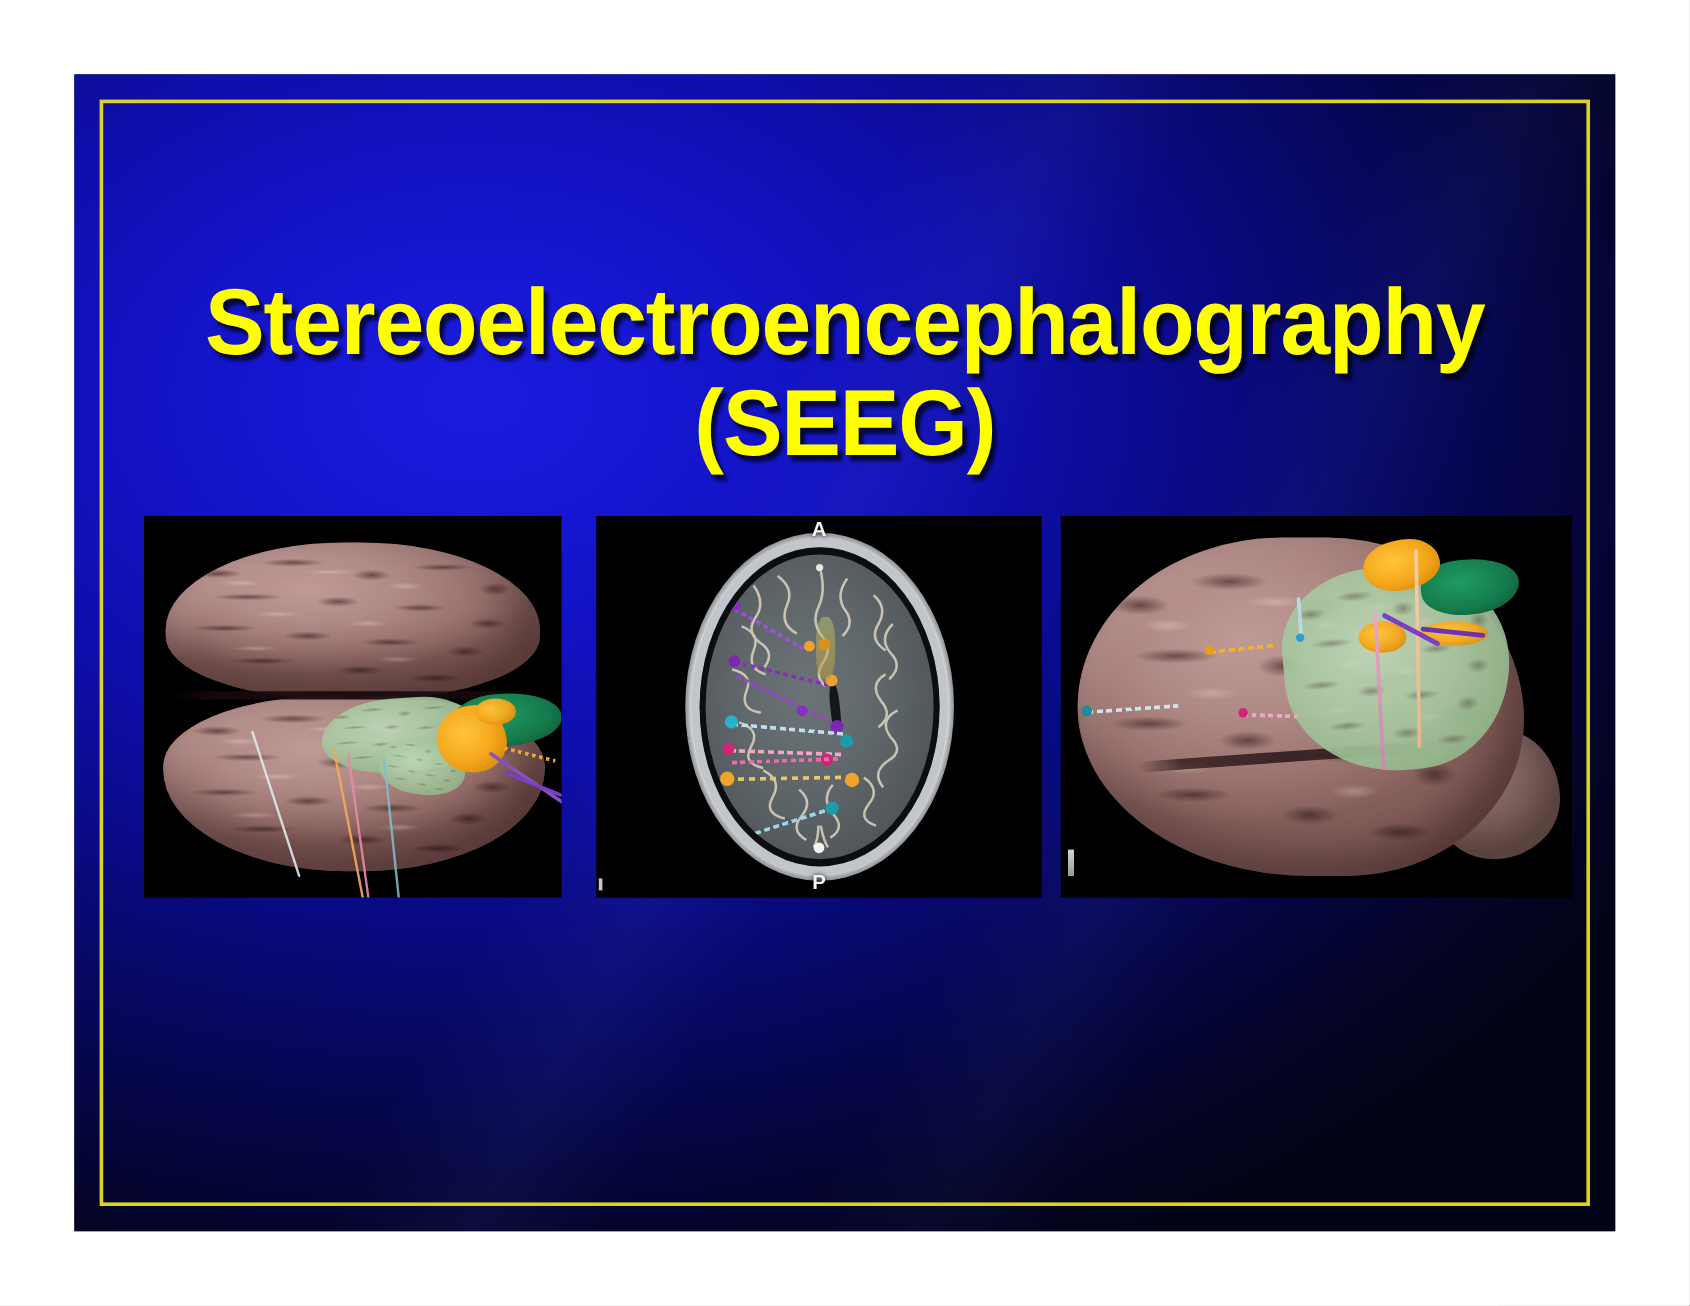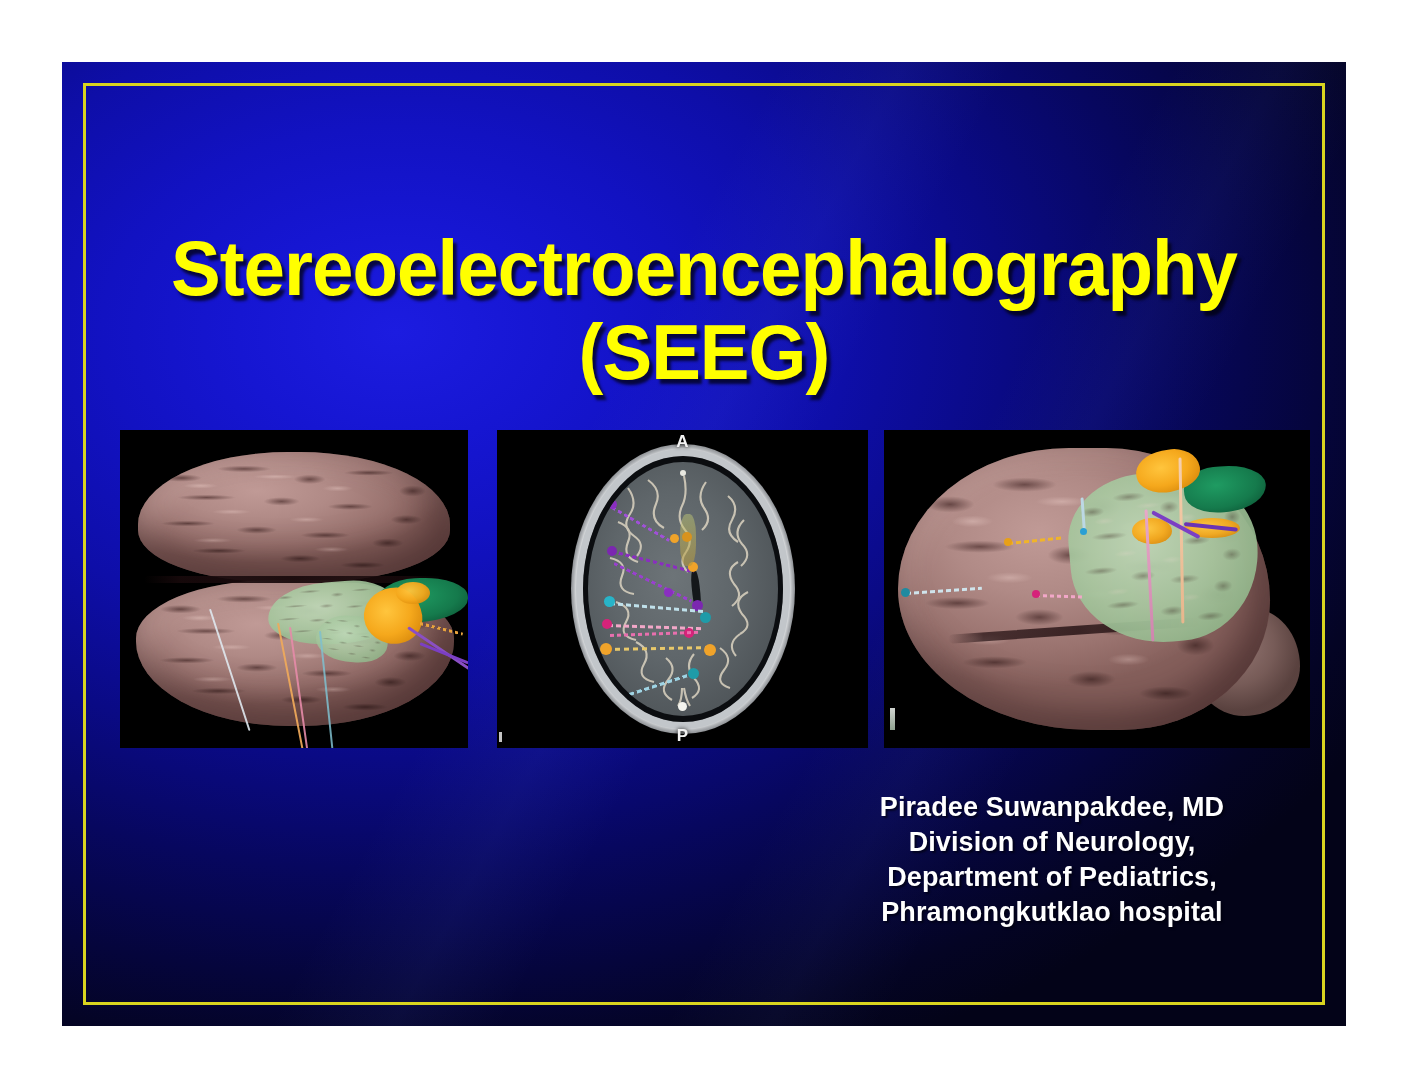--- a/index.html
+++ b/index.html
@@ -451,22 +451,16 @@
           <div class="lead" style="left:268px; top:80px; width:54px; height:4px; background:#7b3fc4; transform:rotate(28deg);"></div>
           <div class="lead" style="left:300px; top:92px; width:54px; height:4px; background:#6a34b4; transform:rotate(6deg);"></div>
           <div class="lead" style="left:198px; top:66px; width:34px; height:3px; background:#bcd8e4; transform:rotate(86deg);"></div>
           <div class="contact" style="left:196px; top:98px; width:7px; height:7px; background:#2a9fd4;"></div>
 
           <div style="position:absolute; left:6px; top:278px; width:5px; height:22px; background:linear-gradient(180deg,#e8ece8,#9fb49f); opacity:.9;"></div>
         </div>
       </div>
     </div>
 
-    <div id="author-block">
-      <div class="author-line">Piradee  Suwanpakdee, MD</div>
-      <div class="author-line">Division of Neurology,</div>
-      <div class="author-line">Department of Pediatrics,</div>
-      <div class="author-line">Phramongkutklao hospital</div>
-    </div>
 
     <div id="slide-border"></div>
   </div>
 </div>
 
 </body></html>

